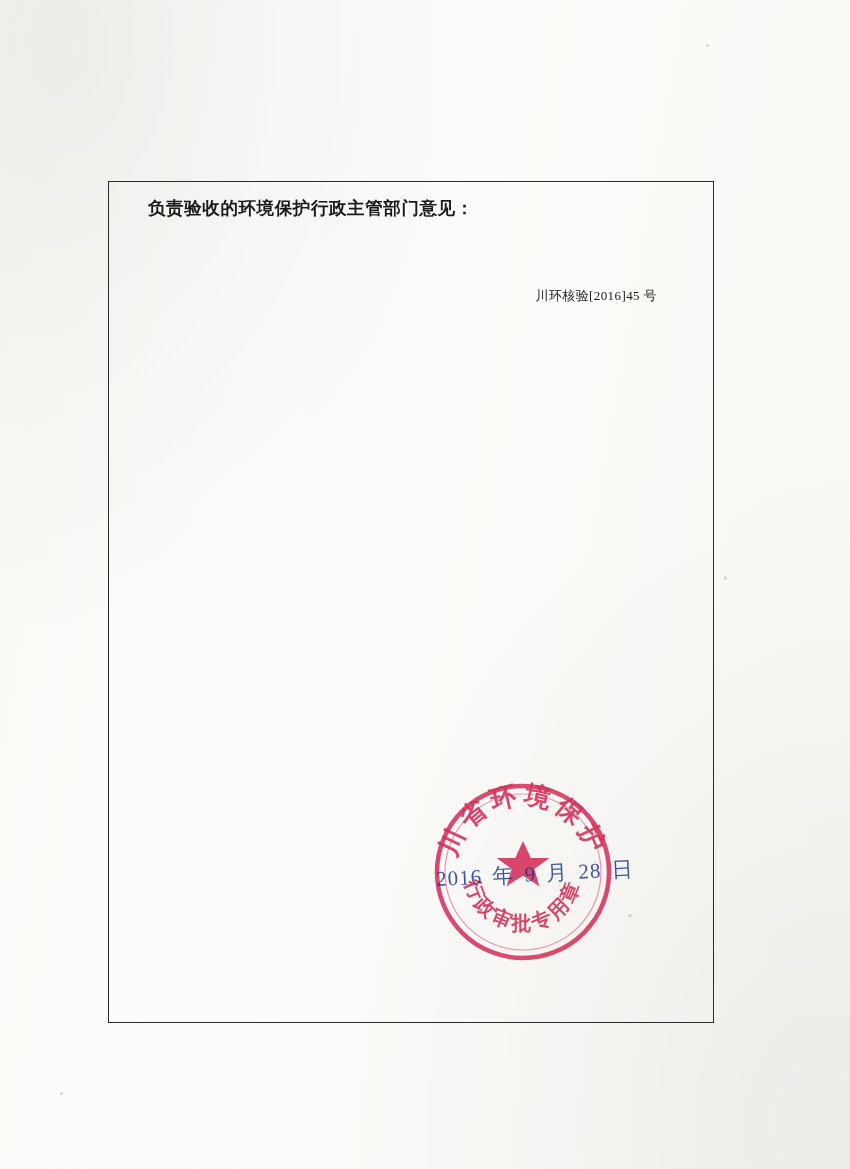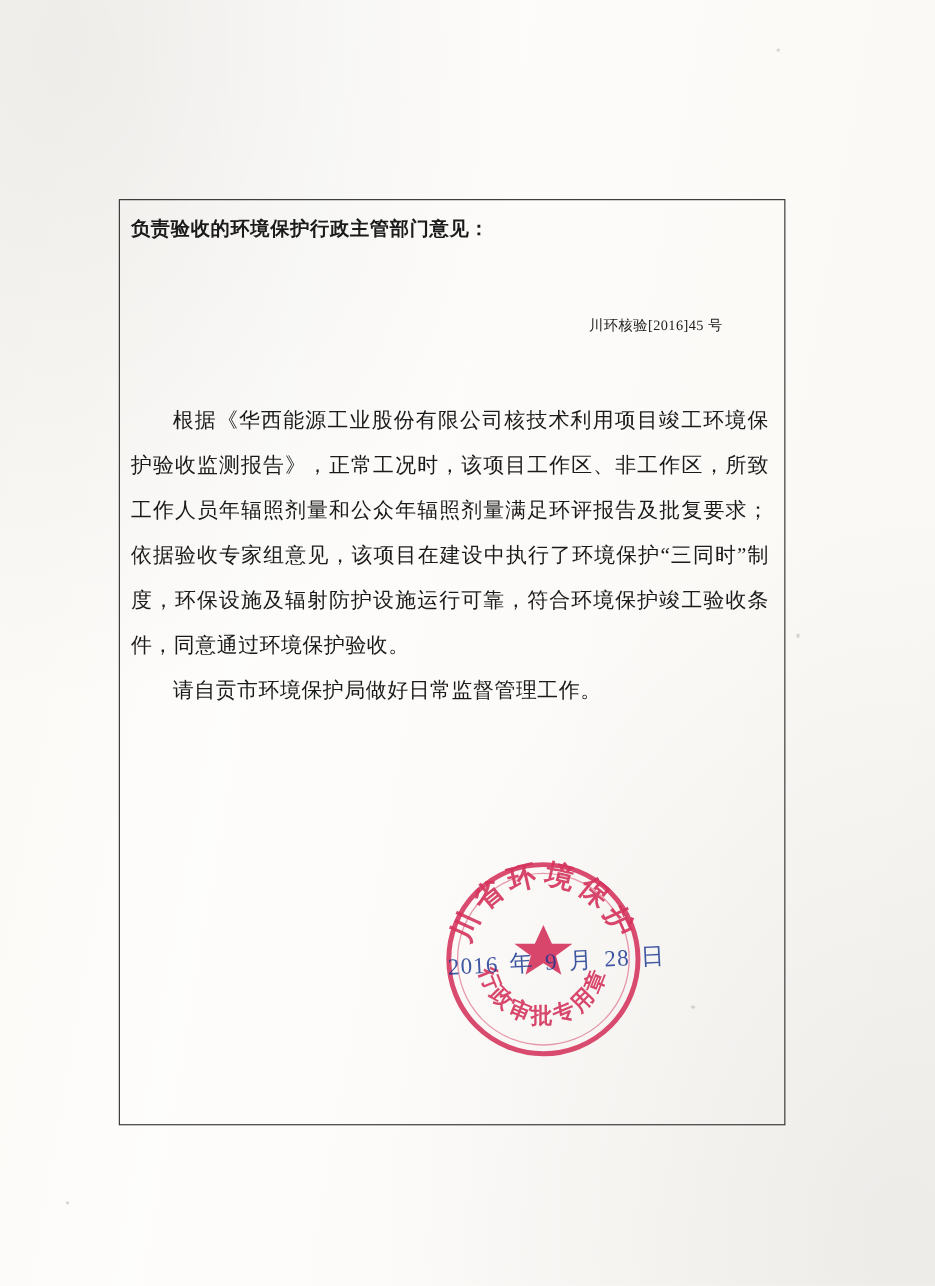--- a/index.html
+++ b/index.html
@@ -35,20 +35,21 @@
   
   .doc-frame {
     position: absolute;
     left: 108px;
     top: 181px;
     width: 606px;
     height: 842px;
     border: 1.3px solid #2b2b2b;
     box-sizing: border-box;
     background: transparent;
+    padding-left: 29px;
   }
 
   .doc-inner {
     position: relative;
     width: 100%;
     height: 100%;
   }
 
   .heading {
     position: absolute;
@@ -122,24 +123,20 @@
 <div class="speck" style="left:628px;top:914px;width:4px;height:3px;"></div>
 <div class="speck" style="left:60px;top:1092px;width:3px;height:3px;"></div>
 
 <div class="doc-frame">
   <div class="doc-inner">
 
     <div class="heading">负责验收的环境保护行政主管部门意见：</div>
 
     <div class="doc-number">川环核验[2016]45 号</div>
 
-    <div class="body-text">
-      <p>根据《华西能源工业股份有限公司核技术利用项目竣工环境保护验收监测报告》，正常工况时，该项目工作区、非工作区，所致工作人员年辐照剂量和公众年辐照剂量满足环评报告及批复要求；依据验收专家组意见，该项目在建设中执行了环境保护“三同时”制度，环保设施及辐射防护设施运行可靠，符合环境保护竣工验收条件，同意通过环境保护验收。</p>
-      <p>请自贡市环境保护局做好日常监督管理工作。</p>
-    </div>
 
     <div class="seal">
       <svg width="188" height="188" viewBox="0 0 188 188" aria-hidden="true">
         <defs>
           <path id="sealTopArc" d="M 26,94 A 68,68 0 0 1 162,94"></path>
           <path id="sealBottomArc" d="M 36,94 A 58,58 0 0 0 152,94"></path>
         </defs>
         <g stroke="#d4335c" fill="none" opacity="0.88">
           <circle cx="94" cy="94" r="86" stroke-width="4.5"></circle>
           <circle cx="94" cy="94" r="78" stroke-width="1.2" opacity="0.55"></circle>

